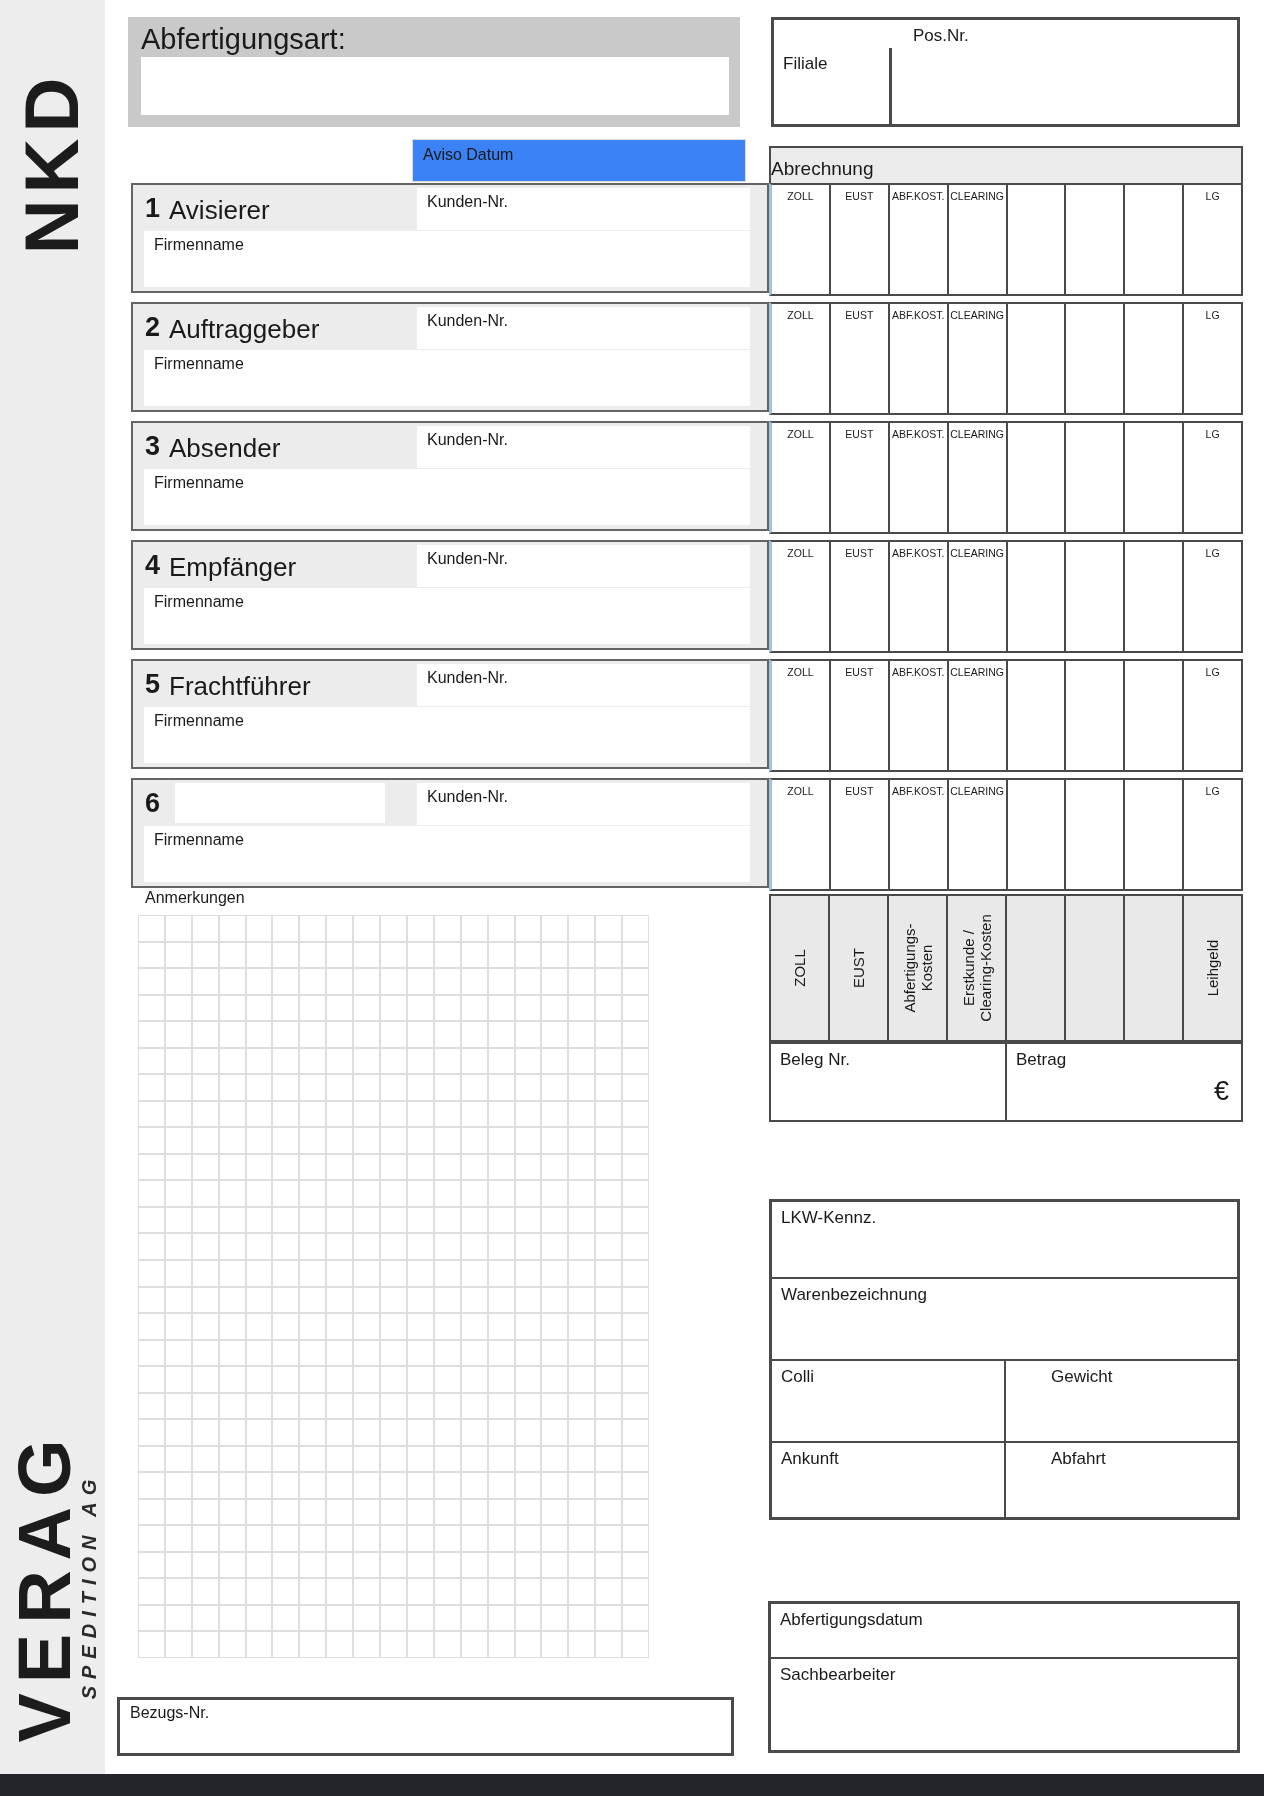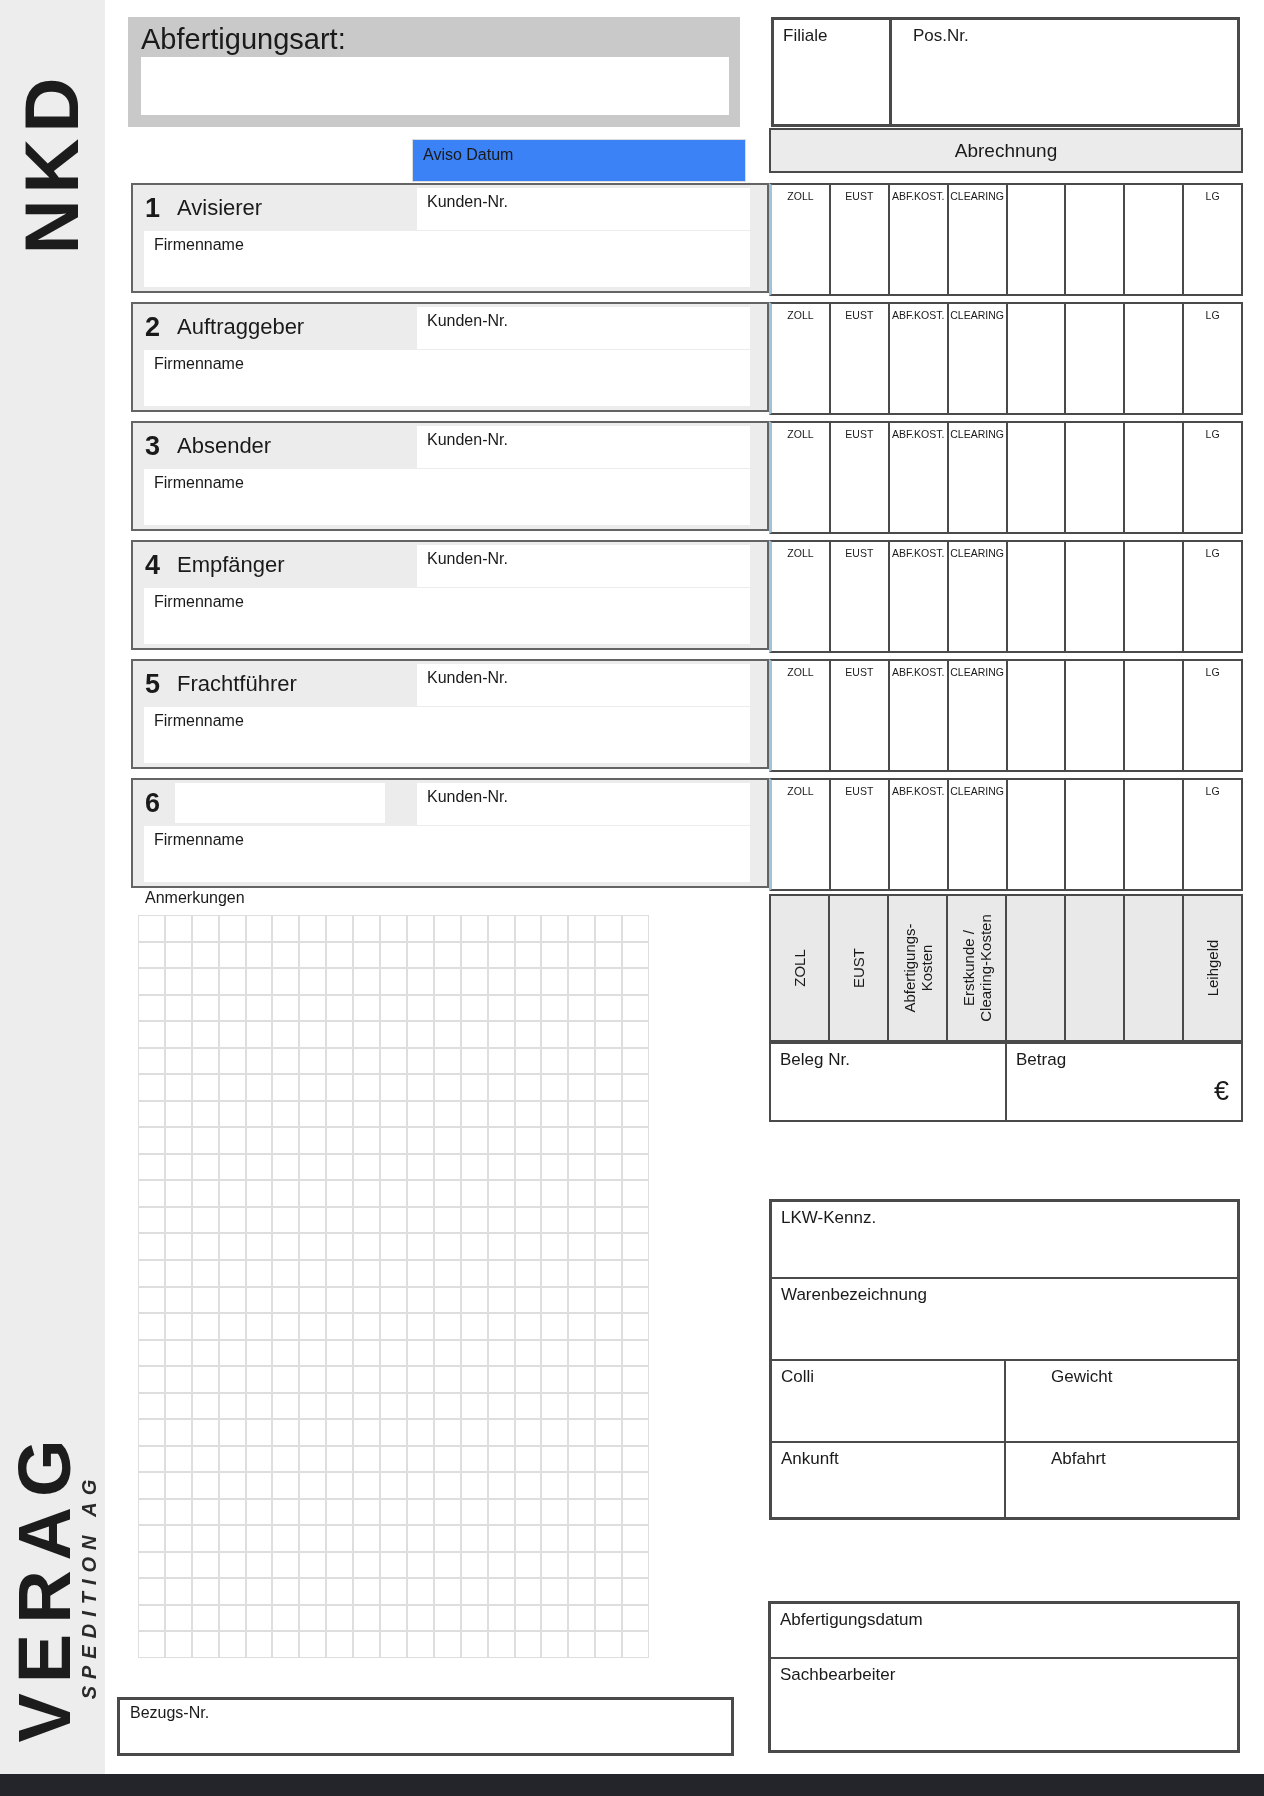--- a/index.html
+++ b/index.html
@@ -22,40 +22,40 @@
   .logo-bottom { left:-152px; top:1543px; width:420px; height:86px; flex-direction:column; }
   .logo-bottom .main { font-size:74px; font-weight:800; letter-spacing:10px; line-height:0.82; color:#1c1c1c; }
   .logo-bottom .sub  { font-size:20px; font-weight:bold; font-style:italic; letter-spacing:7px; color:#2a2a2a; margin-top:3px; }
 
   
   .abf-band { left:128px; top:17px; width:612px; height:110px; background:#c9c9c9; }
   .abf-band .band-label { position:absolute; left:13px; top:6px; font-size:29px; }
   .abf-input { position:absolute; left:13px; top:40px; width:588px; height:58px; background:#fff; }
 
   .filiale-box { left:771px; top:17px; width:469px; height:110px; border:3px solid #4a4a4a; background:#fff; display:flex; box-sizing:border-box; }
-  .filiale-cell { width:115px; border-right:3px solid #4a4a4a; }
+  .filiale-cell { width:115px; border-right:3px solid #4a4a4a;margin-top:28px; }
   .posnr-cell { flex:1;margin-left:12px; }
   .cell-label { display:block; font-size:17px; padding:6px 9px; }
 
   .aviso-box { left:412px; top:139px; width:334px; height:43px; background:#3b82f6; border:1px solid #dcdcdc; box-sizing:border-box; }
   .aviso-box .cell-label { font-size:16px; padding:6px 10px; }
 
   .abrechnung-header {
-    left:769px; top:128px; width:474px; height:45px; background:#ebebeb;
-    border:2px solid #4a4a4a; box-sizing:border-box; text-align:center;
+    left:769px; top:146px; width:474px; height:45px; background:#ebebeb;
+    border:2px solid #4a4a4a; box-sizing:border-box; text-align:left;
     font-size:19px; line-height:41px;
   }
 
   
   .section {
     left:131px; width:638px; height:110px; background:#ececec;
     border:2px solid #646464; box-sizing:border-box;
   }
   .section .num { position:absolute; left:12px; top:8px; font-size:27px; font-weight:bold; }
-  .section .sec-label { position:absolute; left:44px; top:10px; font-size:22px; }
+  .section .sec-label { position:absolute; left:36px; top:10px; font-size:26px; }
   .section .custom-label-box { position:absolute; left:42px; top:3px; width:210px; height:40px; background:#fff; }
   .kunden-input { position:absolute; left:284px; top:3px; width:333px; height:42px; background:#fff; }
   .firmen-input { position:absolute; left:11px; top:46px; width:606px; height:56px; background:#fff; }
   .field-label { display:block; font-size:16px; padding:5px 10px; }
 
   
   .row-table {
     left:769px; width:474px; height:113px; background:#fff;
     border:2px solid #4a4a4a; border-left:3px solid #9fc3d8;
     box-sizing:border-box; display:flex;

